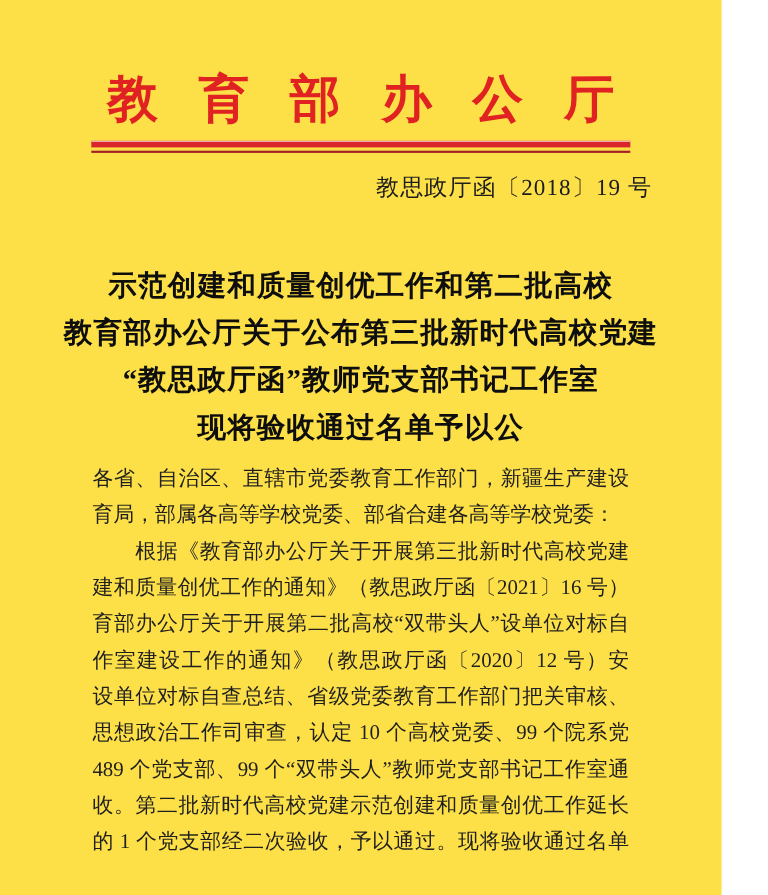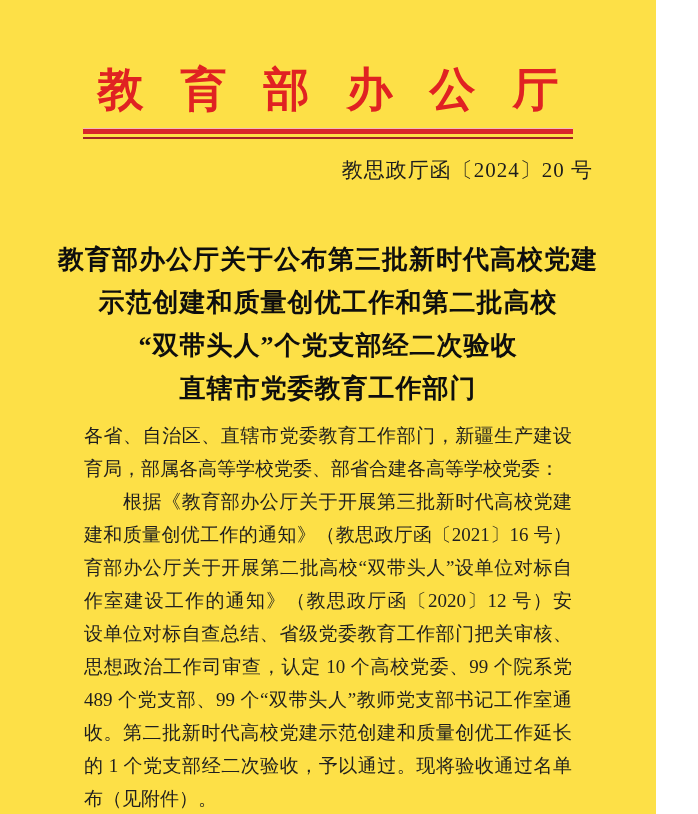--- a/index.html
+++ b/index.html
@@ -108,39 +108,38 @@
 
   <div class="agency-header" style="color: rgb(224, 34, 34);">
     <span>教育部办公厅</span>
   </div>
 
   <div class="red-rule">
     <div class="thick" style="background: rgb(217, 38, 43);"></div>
     <div class="thin" style="background: rgb(161, 34, 38);"></div>
   </div>
 
-  <div class="doc-number">教思政厅函〔2024〕20 号</div>
+  <div class="doc-number">教思政厅函〔2018〕19 号</div>
 
   <div class="doc-title">
+    <div class="title-line">示范创建和质量创优工作和第二批高校</div>
     <div class="title-line">教育部办公厅关于公布第三批新时代高校党建</div>
-    <div class="title-line">示范创建和质量创优工作和第二批高校</div>
-    <div class="title-line">“双带头人”个党支部经二次验收</div>
-    <div class="title-line">直辖市党委教育工作部门</div>
+    <div class="title-line">“教思政厅函”教师党支部书记工作室</div>
+    <div class="title-line">现将验收通过名单予以公</div>
   </div>
 
   <div class="doc-body" style="color: rgb(31, 31, 31);">
 
     <div class="line">各省、自治区、直辖市党委教育工作部门，新疆生产建设兵团教</div>
     <div class="line last">育局，部属各高等学校党委、部省合建各高等学校党委：</div>
 
     <div class="line indent">根据《教育部办公厅关于开展第三批新时代高校党建示范创</div>
     <div class="line">建和质量创优工作的通知》（教思政厅函〔2021〕16 号）和《教</div>
     <div class="line">育部办公厅关于开展第二批高校“双带头人”设单位对标自查总结</div>
     <div class="line">作室建设工作的通知》（教思政厅函〔2020〕12 号）安排，经建</div>
     <div class="line">设单位对标自查总结、省级党委教育工作部门把关审核、教育部</div>
     <div class="line">思想政治工作司审查，认定 10 个高校党委、99 个院系党组织、</div>
     <div class="line">489 个党支部、99 个“双带头人”教师党支部书记工作室通过验</div>
     <div class="line">收。第二批新时代高校党建示范创建和质量创优工作延长建设期</div>
     <div class="line">的 1 个党支部经二次验收，予以通过。现将验收通过名单予以公</div>
-    <div class="line last">布（见附件）。</div>
   </div>
 
 </div>
 
 </body></html>

